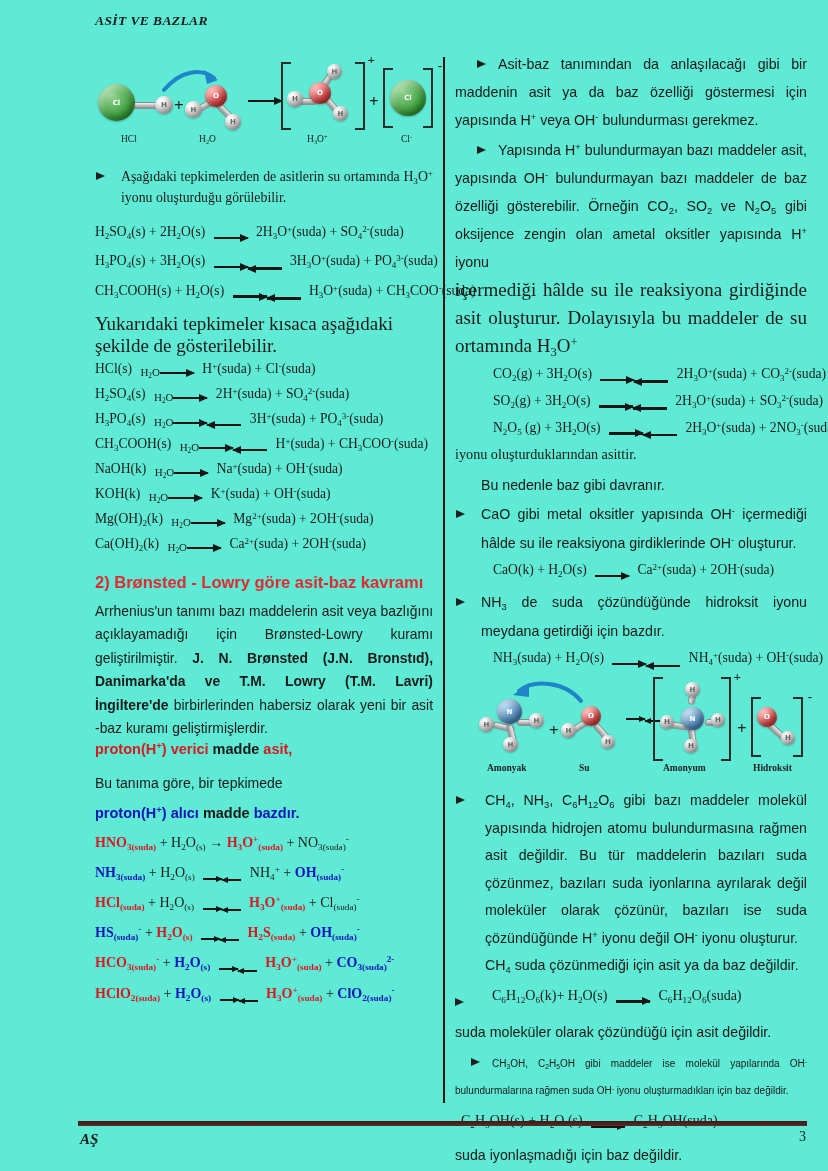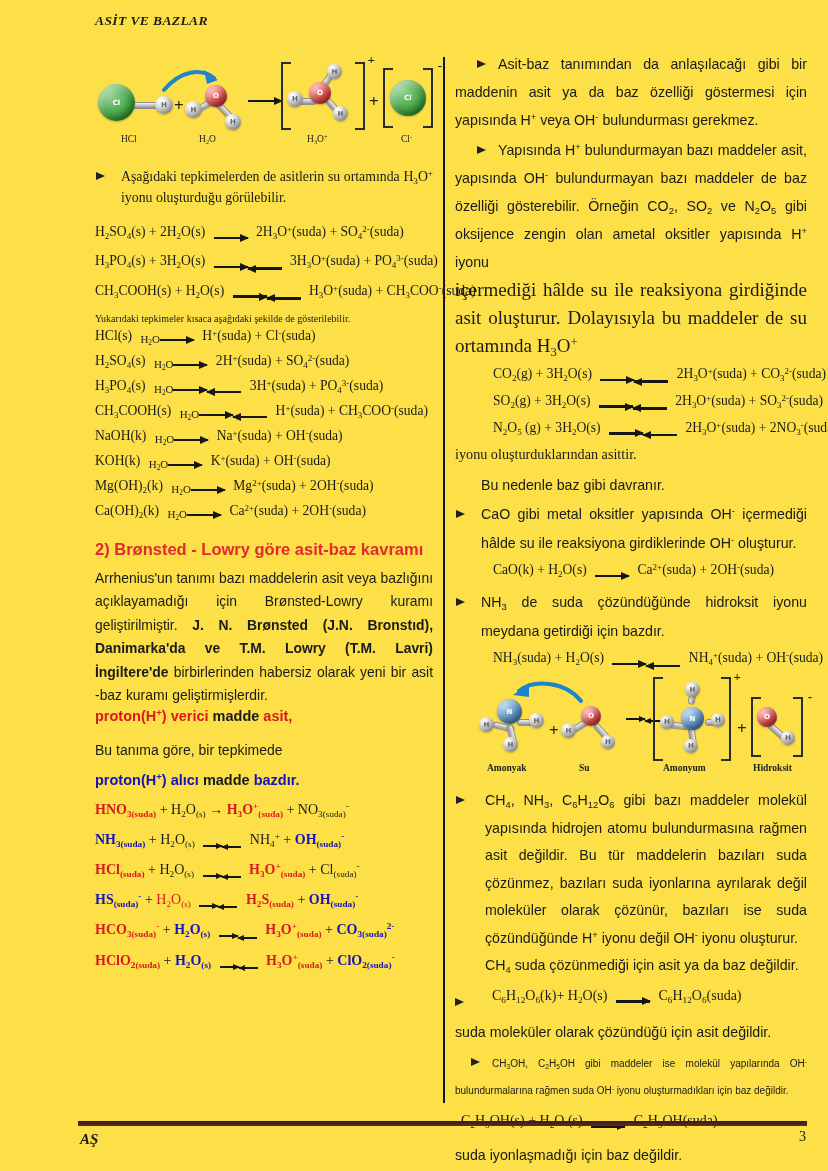--- a/index.html
+++ b/index.html
@@ -1,16 +1,16 @@
 <!DOCTYPE html>
 <html lang="tr" style="--heading-red: #e02a30; --footer-bar: #5e2b28; --arrow-blue: #1e86c8;"><head>
 <meta charset="utf-8">
 <style>
   html,body{margin:0;padding:0;background:#e9e9e9;}
-  .page{position:relative;width:828px;height:1171px;background:#fde047;margin:0 auto;overflow:hidden;
+  .page{position:relative;width:828px;height:1171px;background:#5eead4;margin:0 auto;overflow:hidden;
         font-family:"Liberation Serif","DejaVu Serif",serif;color:#1a1a1a;}
   .page-title{position:absolute;left:95px;top:13px;font-family:"Liberation Serif","DejaVu Serif",serif;
         font-weight:bold;font-style:italic;font-size:13.5px;letter-spacing:.4px;}
   .divider{position:absolute;left:443px;top:57px;width:1.6px;height:1046px;background:#161616;}
 
   .col{position:absolute;}
   .col-left{left:95px;top:52px;width:338px;}
   .col-right{left:455px;top:50px;width:352px;}
 
   .serif{font-family:"Liberation Serif","DejaVu Serif",serif;}
@@ -173,21 +173,21 @@
         <div class="eqline"><span>H<sub>3</sub>PO<sub>4</sub>(s) + 3H<sub>2</sub>O(s) </span><span class="arrw dbl">
             <span class="bar r"></span>
             <span class="bar l"></span>
           </span><span> 3H<sub>3</sub>O<sup>+</sup>(suda) + PO<sub>4</sub><sup>3-</sup>(suda)</span></div>
         <div class="eqline"><span>CH<sub>3</sub>COOH(s) + H<sub>2</sub>O(s) </span><span class="arrw dbl">
             <span class="bar r"></span>
             <span class="bar l"></span>
           </span><span> H<sub>3</sub>O<sup>+</sup>(suda) + CH<sub>3</sub>COO<sup>-</sup>(suda)</span></div>
       </div>
 
-    <p class="serif" style="font-size:10px;margin:2px 0 4px">Yukarıdaki tepkimeler kısaca aşağıdaki şekilde de gösterilebilir.</p>
+    <p class="serif" style="font-size:19px;margin:2px 0 4px">Yukarıdaki tepkimeler kısaca aşağıdaki şekilde de gösterilebilir.</p>
 
     <div class="eqblock eqs-serif eqs-arrowed">
         <div class="eqline"><span>HCl(s) </span><span class="arrw sgl">
             <span class="albl">H<sub>2</sub>O</span>
             <span class="bar r"></span>
           </span><span> H<sup>+</sup>(suda) + Cl<sup>-</sup>(suda)</span></div>
         <div class="eqline"><span>H<sub>2</sub>SO<sub>4</sub>(s) </span><span class="arrw sgl">
             <span class="albl">H<sub>2</sub>O</span>
             <span class="bar r"></span>
           </span><span> 2H<sup>+</sup>(suda) + SO<sub>4</sub><sup>2-</sup>(suda)</span></div>
@@ -235,21 +235,21 @@
     <div class="eqblock eqs-bronsted serif">
         <div class="eqline"><span style="color: rgb(217, 25, 32); font-weight: 700;">HNO<sub>3(suda)</sub></span><span> + H<sub>2</sub>O<sub>(s)</sub>  →  </span><span style="color: rgb(217, 25, 32); font-weight: 700;">H<sub>3</sub>O<sup>+</sup><sub>(suda)</sub></span><span>  +  NO<sub>3(suda)</sub><sup>-</sup></span></div>
         <div class="eqline"><span style="color: rgb(20, 20, 184); font-weight: 700;">NH<sub>3(suda)</sub></span><span> + H<sub>2</sub>O<sub>(s)</sub> </span><span class="arrw dbl sm">
             <span class="bar r"></span>
             <span class="bar l"></span>
           </span><span> NH<sub>4</sub><sup>+</sup>  +  </span><span style="color: rgb(20, 20, 184); font-weight: 700;">OH<sub>(suda)</sub><sup>-</sup></span></div>
         <div class="eqline"><span style="color: rgb(217, 25, 32); font-weight: 700;">HCl<sub>(suda)</sub></span><span> + H<sub>2</sub>O<sub>(s)</sub> </span><span class="arrw dbl sm">
             <span class="bar r"></span>
             <span class="bar l"></span>
           </span><span> </span><span style="color: rgb(217, 25, 32); font-weight: 700;">H<sub>3</sub>O<sup>+</sup><sub>(suda)</sub></span><span>  +  Cl<sub>(suda)</sub><sup>-</sup></span></div>
-        <div class="eqline"><span style="color: rgb(20, 20, 184); font-weight: 700;">HS<sub>(suda)</sub><sup>-</sup></span><span>  +  </span><span style="color: rgb(217, 25, 32); font-weight: 400;">H<sub>2</sub>O<sub>(s)</sub></span><span> </span><span class="arrw dbl sm">
+        <div class="eqline"><span style="color: rgb(20, 20, 184); font-weight: 700;">HS<sub>(suda)</sub><sup>-</sup></span><span>  +  </span><span style="color: rgb(217, 25, 32); font-weight: 700;">H<sub>2</sub>O<sub>(s)</sub></span><span> </span><span class="arrw dbl sm">
             <span class="bar r"></span>
             <span class="bar l"></span>
           </span><span> </span><span style="color: rgb(217, 25, 32); font-weight: 700;">H<sub>2</sub>S<sub>(suda)</sub></span><span>  +  </span><span style="color: rgb(20, 20, 184); font-weight: 700;">OH<sub>(suda)</sub><sup>-</sup></span></div>
         <div class="eqline"><span style="color: rgb(217, 25, 32); font-weight: 700;">HCO<sub>3(suda)</sub><sup>-</sup></span><span> +  </span><span style="color: rgb(20, 20, 184); font-weight: 700;">H<sub>2</sub>O<sub>(s)</sub></span><span> </span><span class="arrw dbl sm">
             <span class="bar r"></span>
             <span class="bar l"></span>
           </span><span> </span><span style="color: rgb(217, 25, 32); font-weight: 700;">H<sub>3</sub>O<sup>+</sup><sub>(suda)</sub></span><span>  +  </span><span style="color: rgb(20, 20, 184); font-weight: 700;">CO<sub>3(suda)</sub><sup>2-</sup></span></div>
         <div class="eqline"><span style="color: rgb(217, 25, 32); font-weight: 700;">HClO<sub>2(suda)</sub></span><span>  +  </span><span style="color: rgb(20, 20, 184); font-weight: 700;">H<sub>2</sub>O<sub>(s)</sub></span><span> </span><span class="arrw dbl sm">
             <span class="bar r"></span>
             <span class="bar l"></span>

